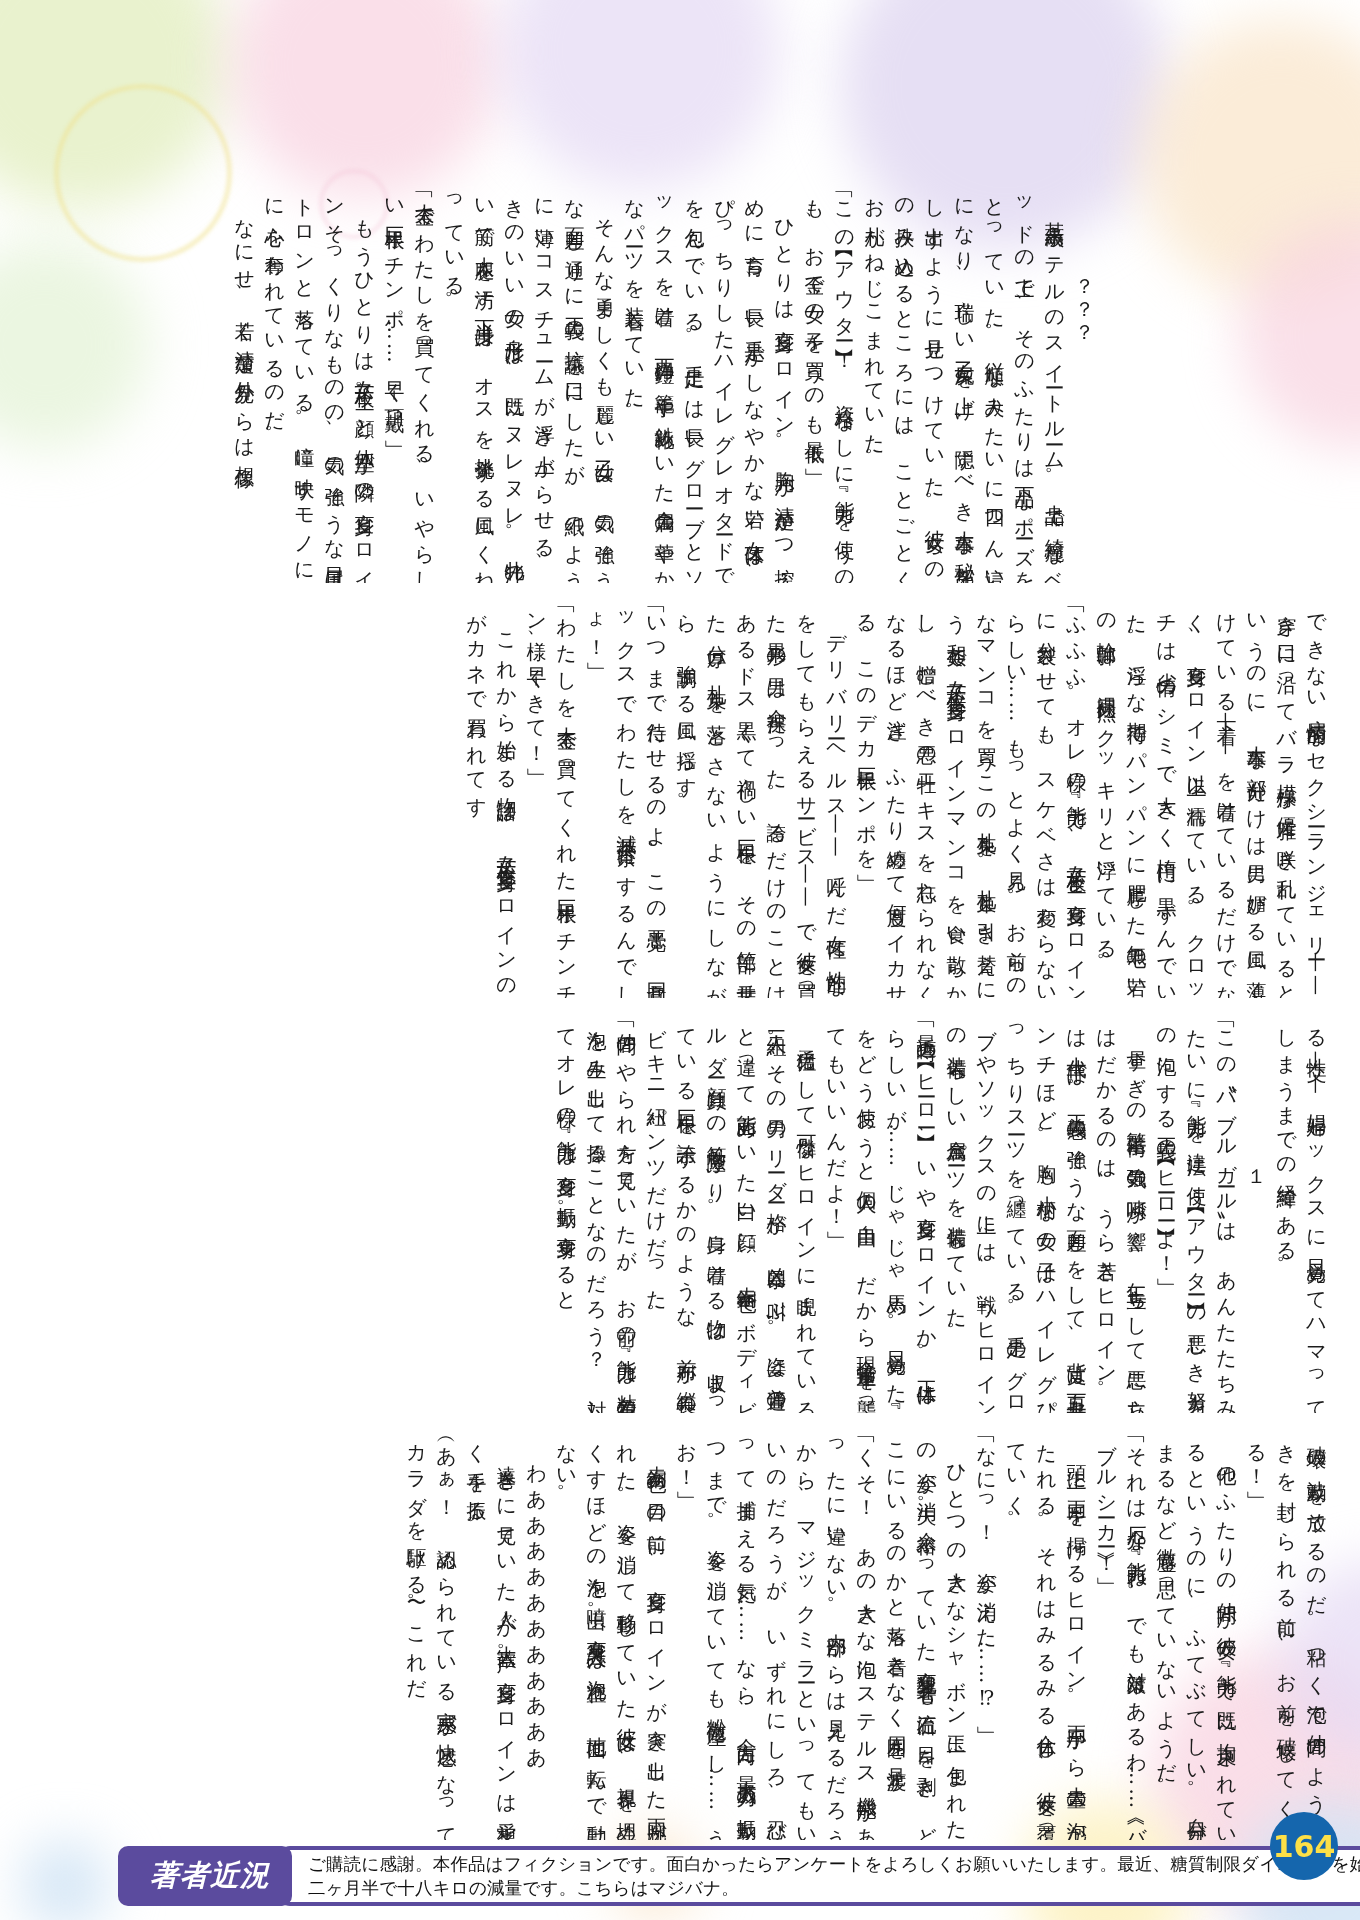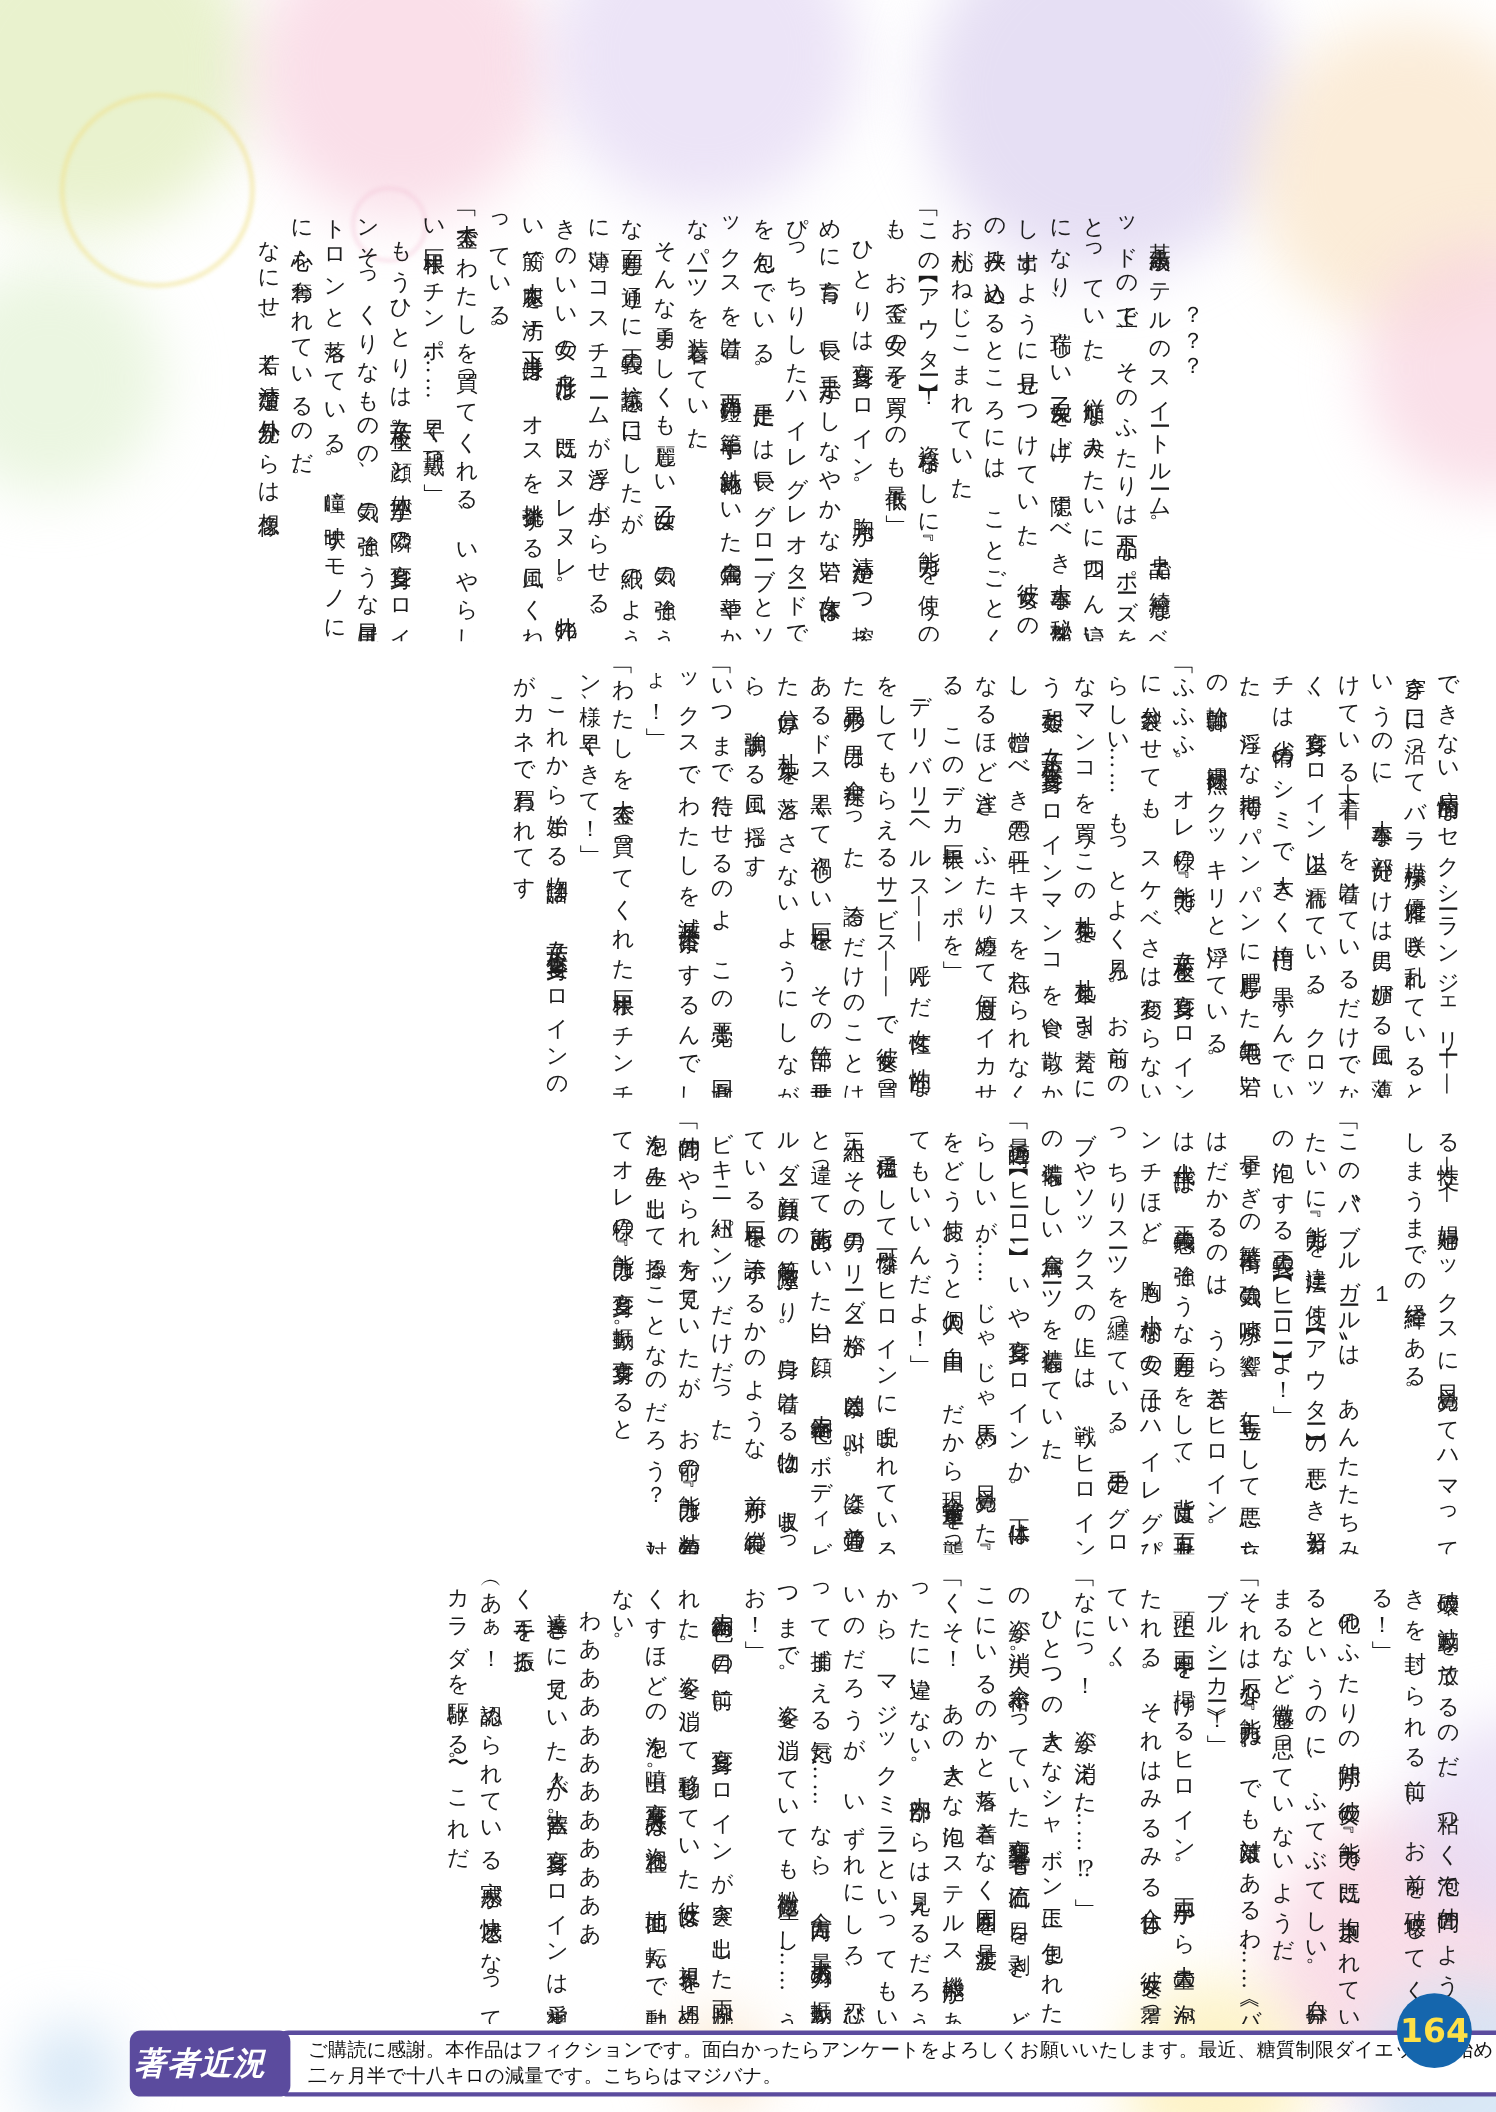--- a/index.html
+++ b/index.html
@@ -37,21 +37,21 @@
     position:absolute;left:118px;right:110px;top:1846px;height:60px;
     display:flex;align-items:stretch;
     font-family:"DejaVu Sans", sans-serif;
   }
   .author-label{
     background:#5b4b9e;color:#ffffff;
     border-radius:10px;
     font-weight:bold;font-style:italic;
     font-size:29px;letter-spacing:1px;
     display:flex;align-items:center;justify-content:center;
-    padding:0 22px 0 4px;
+    padding:0 22px 0 32px;
     z-index:2;
     white-space:nowrap;
   }
   .author-box{
     flex:1;background:#ffffff;
     border:4px solid #5b4b9e;border-radius:12px;
     margin-left:-14px;
     padding:5px 18px 5px 26px;
     display:flex;flex-direction:column;justify-content:center;
     z-index:1;

